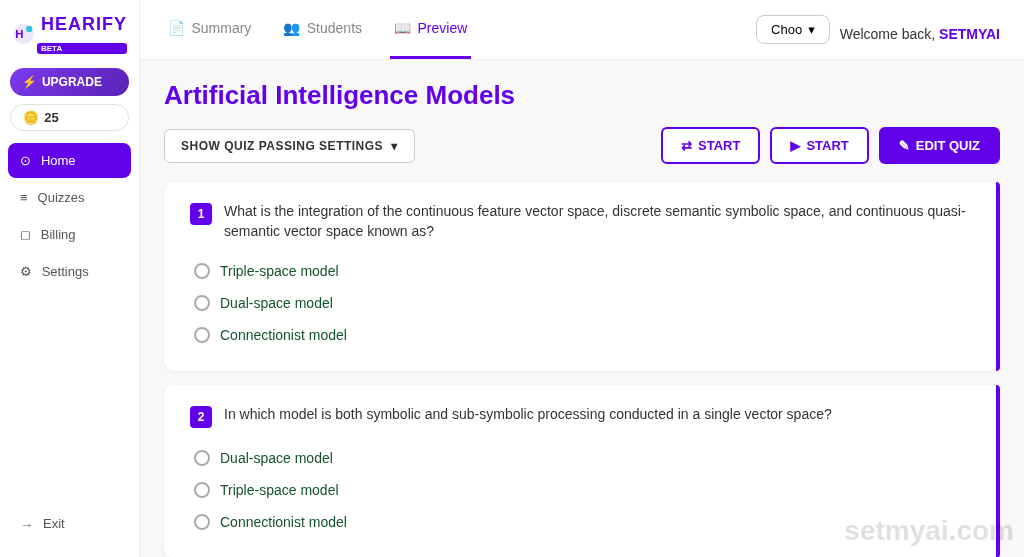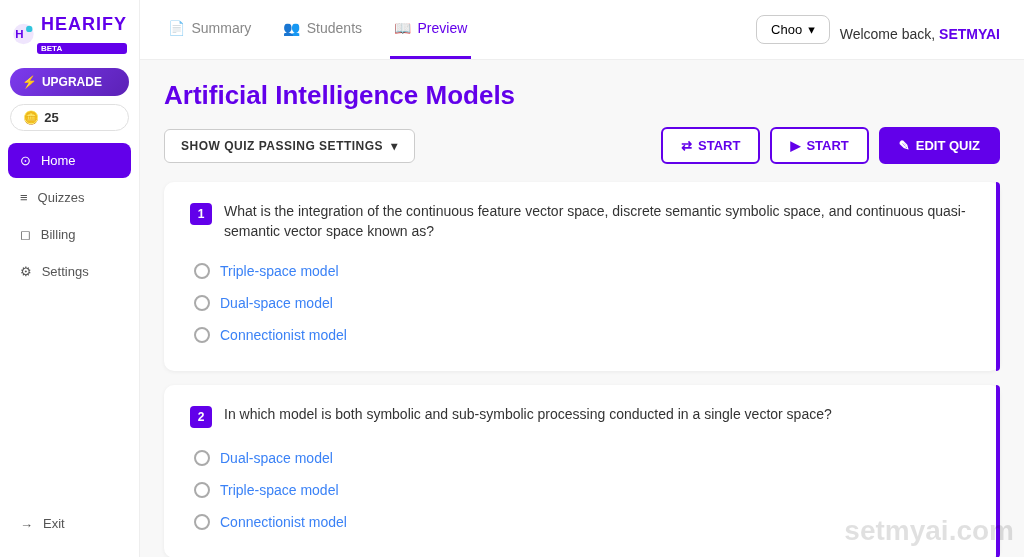--- a/index.html
+++ b/index.html
@@ -288,21 +288,21 @@
       font-size: 14px;
       color: #333;
       line-height: 1.4;
     }
     .answer-option {
       display: flex;
       align-items: flex-start;
       gap: 10px;
       padding: 8px 4px;
       font-size: 14px;
-      color: #3b82f6;
+      color: #14532d;
     }
     .radio-circle {
       width: 16px;
       height: 16px;
       border-radius: 50%;
       border: 2px solid #aaa;
       display: inline-flex;
       align-items: center;
       justify-content: center;
       flex-shrink: 0;

